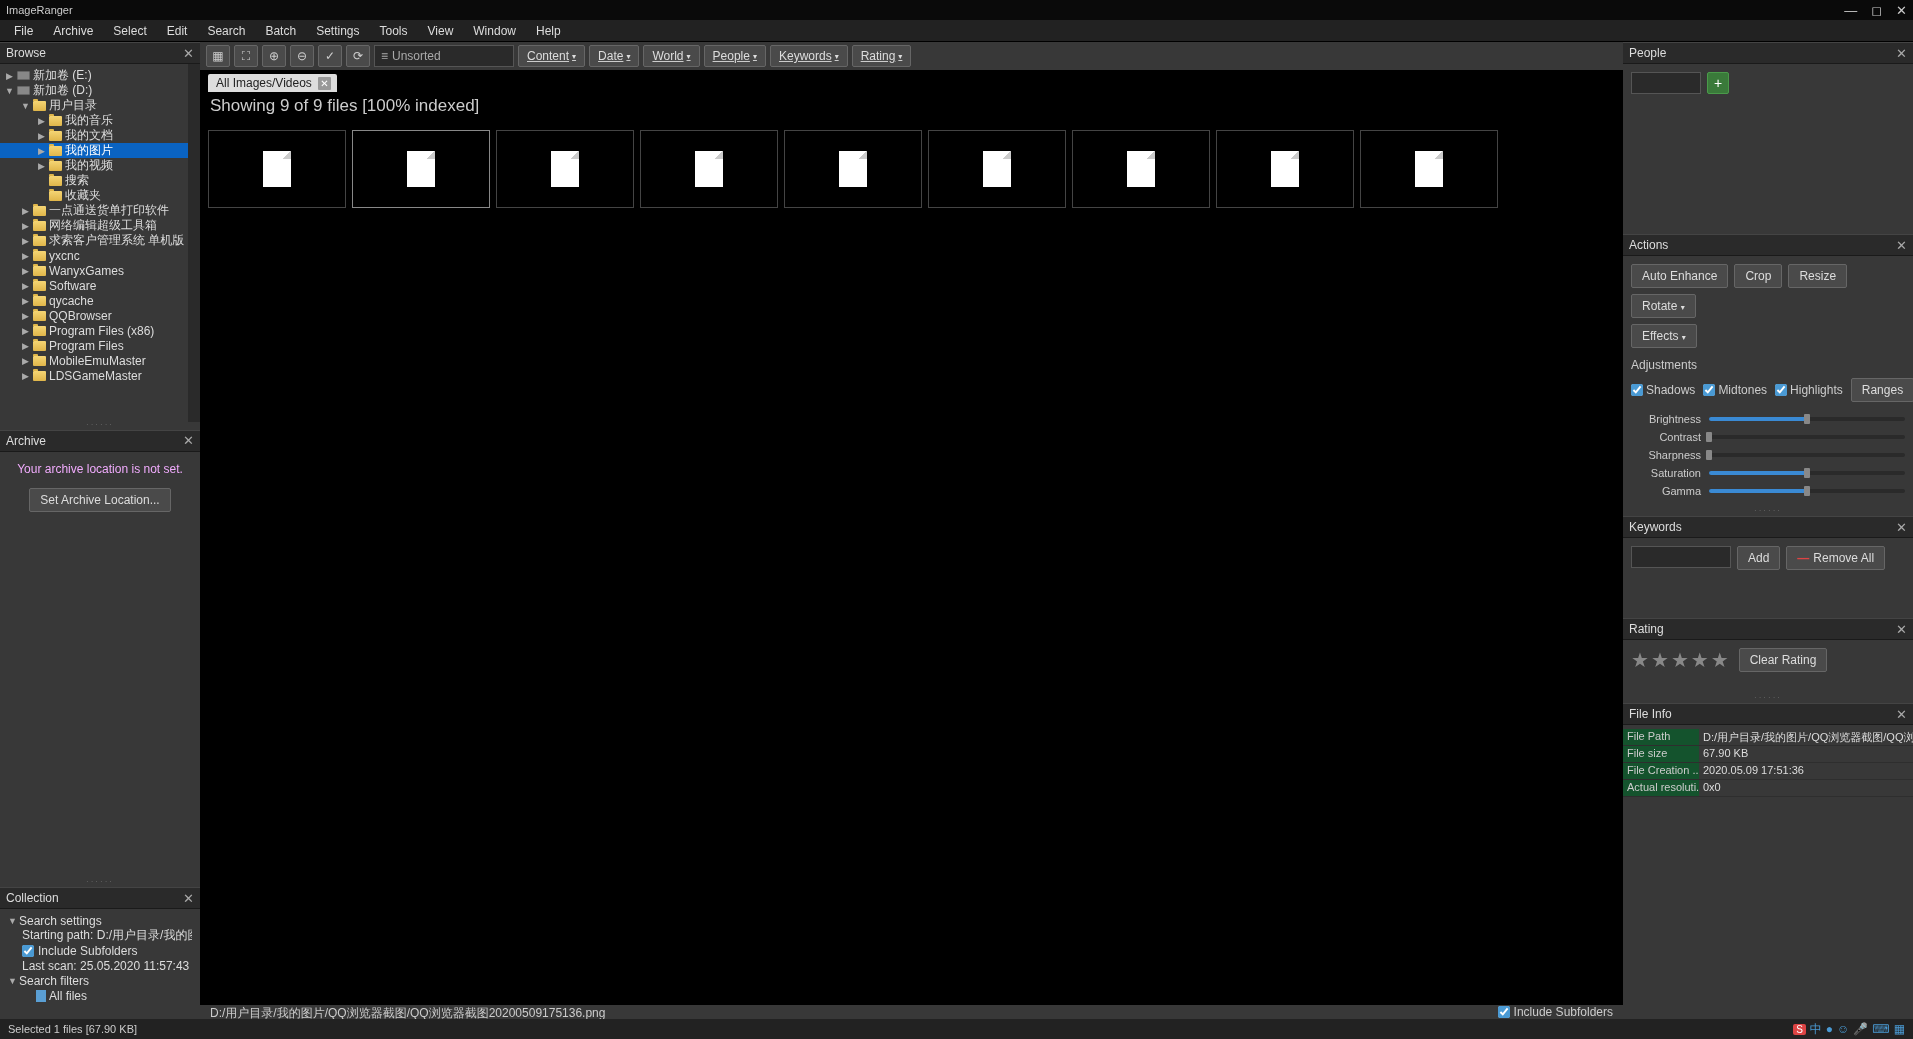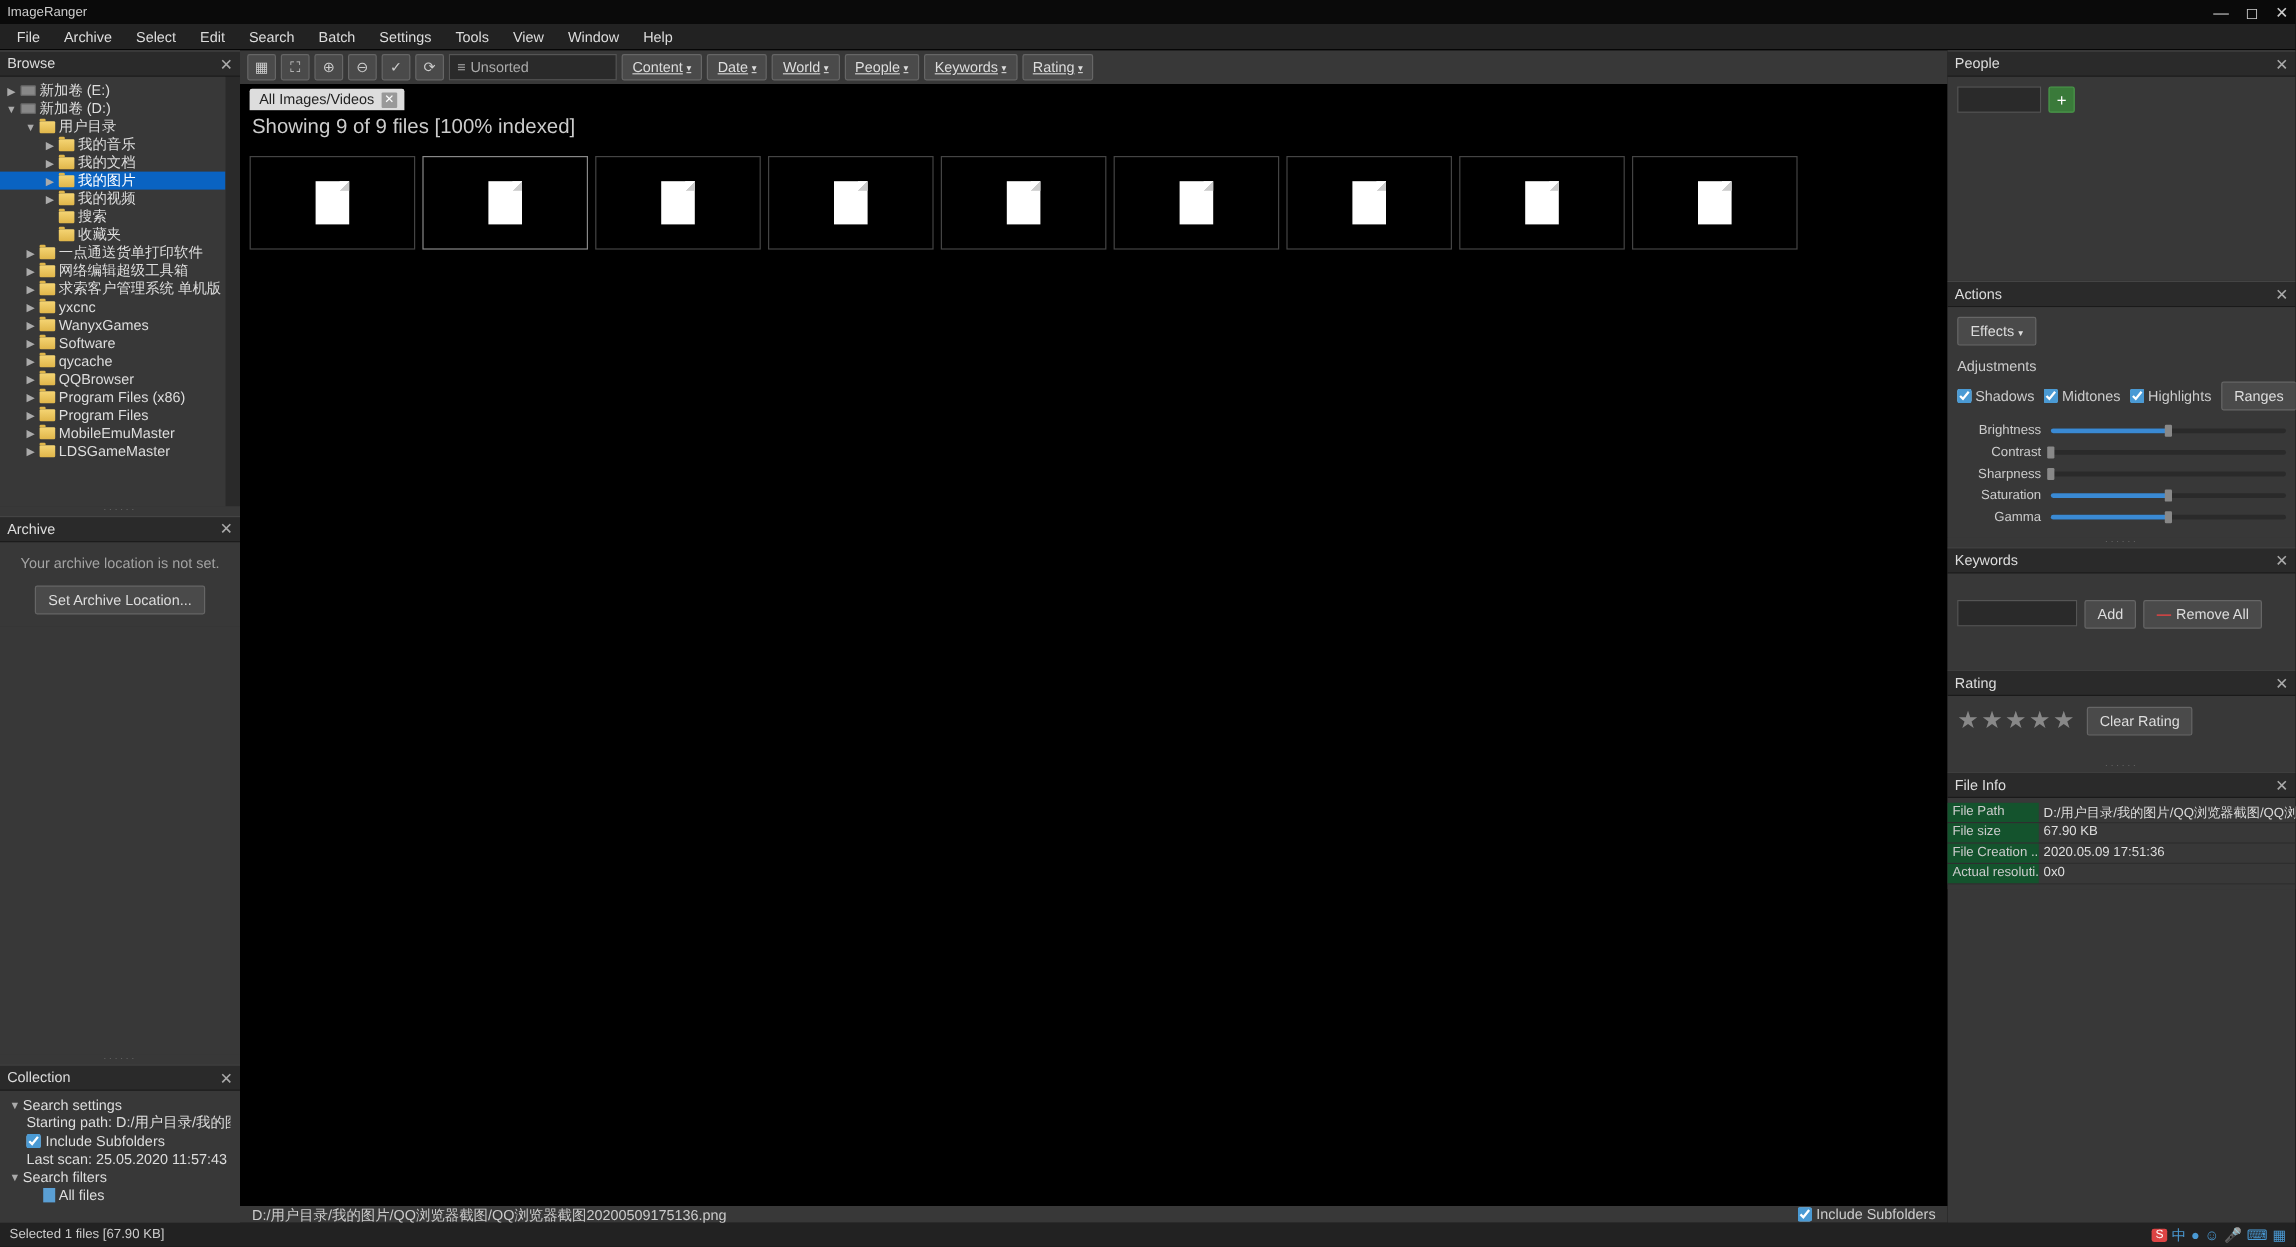--- a/index.html
+++ b/index.html
@@ -37,21 +37,21 @@
 .folder-ic { width:13px; height:10px; background:linear-gradient(#f5d574,#e0b64a); border-radius:1px; position:relative; }
 .folder-ic::before { content:""; position:absolute; top:-2px; left:0; width:5px; height:2px; background:#e0b64a; border-radius:1px 1px 0 0; }
 .drive-ic { width:13px; height:9px; background:#888; border-radius:1px; border:1px solid #666; }
 .scrollbar-v { width:12px; background:#2a2a2a; }
 
 
 .dots { height:8px; text-align:center; color:#666; font-size:8px; letter-spacing:2px; line-height:6px; background:#383838; }
 
 
 .archive-body { padding:10px; text-align:center; background:#383838; }
-.archive-body .msg { font-size:12px; color:#a3a3a3; margin-bottom:12px; }
+.archive-body .msg { font-size:12px; color:#f0abfc; margin-bottom:12px; }
 .btn { background:#4a4a4a; border:1px solid #666; color:#ddd; padding:4px 10px; font-size:12px; border-radius:2px; display:inline-block; }
 
 
 .coll-body { padding:4px 8px; background:#383838; flex:1; overflow:auto; }
 .coll-row { display:flex; align-items:center; height:15px; font-size:12px; color:#ddd; white-space:nowrap; overflow:hidden; }
 .coll-row .tw { width:11px; color:#aaa; font-size:9px; }
 .coll-row.ind1 { padding-left:14px; }
 .coll-row.ind2 { padding-left:28px; }
 .coll-row .cb { margin-right:4px; }
 .file-ic { width:10px; height:12px; background:#5a9fd4; margin-right:3px; }
@@ -92,21 +92,21 @@
 .adj-hdr { font-size:12px; color:#ccc; padding:4px 0 6px; }
 .chk-row { display:flex; align-items:center; gap:8px; font-size:12px; margin-bottom:8px; }
 .chk-row label { display:flex; align-items:center; gap:3px; }
 .ranges-btn { margin-left:auto; }
 .slider-row { display:flex; align-items:center; height:18px; gap:8px; }
 .slider-row .lbl { width:70px; text-align:right; font-size:11px; color:#ccc; }
 .slider { flex:1; height:4px; background:#2a2a2a; position:relative; border-radius:2px; }
 .slider .fill { height:100%; background:#3a8ad4; border-radius:2px; }
 .slider .knob { width:6px; height:10px; background:#888; position:absolute; top:-3px; border-radius:1px; }
 
-.kw-row { display:flex; gap:6px;margin-top:14px; }
+.kw-row { display:flex; gap:6px; }
 .kw-input { width:100px; height:22px; background:#2a2a2a; border:1px solid #555; }
 .remove-btn { display:flex; align-items:center; gap:4px; }
 .remove-btn .minus { color:#d44; font-weight:bold; }
 
 .stars { display:flex; gap:2px; align-items:center; }
 .star { font-size:20px; color:#888; }
 
 .info-body { padding:4px 0; background:#383838; }
 .info-row { display:flex; height:17px; font-size:11px; border-bottom:1px solid #2e2e2e; }
 .info-row .k { width:76px; padding:1px 4px; color:#ccc; background:#14532d; overflow:hidden; white-space:nowrap; }
@@ -445,20 +445,26 @@
         </div>
       </div>
     </div>
 
     <div class="r-panel">
       <div class="panel-hdr">
         <span class="label">Actions</span>
         <span class="x">✕</span>
       </div>
       <div class="r-body">
+        <div class="act-row">
+          <span class="btn">Auto Enhance</span>
+          <span class="btn">Crop</span>
+          <span class="btn">Resize</span>
+          <span class="btn"><span>Rotate</span> <span class="caret">▾</span></span>
+        </div>
         <div class="act-row">
           <span class="btn"><span>Effects</span> <span class="caret">▾</span></span>
         </div>
         <div class="adj-hdr">Adjustments</div>
         <div class="chk-row">
           <label>
               <input type="checkbox" checked="" style="">
               <span>Shadows</span>
             </label>
           <label>

